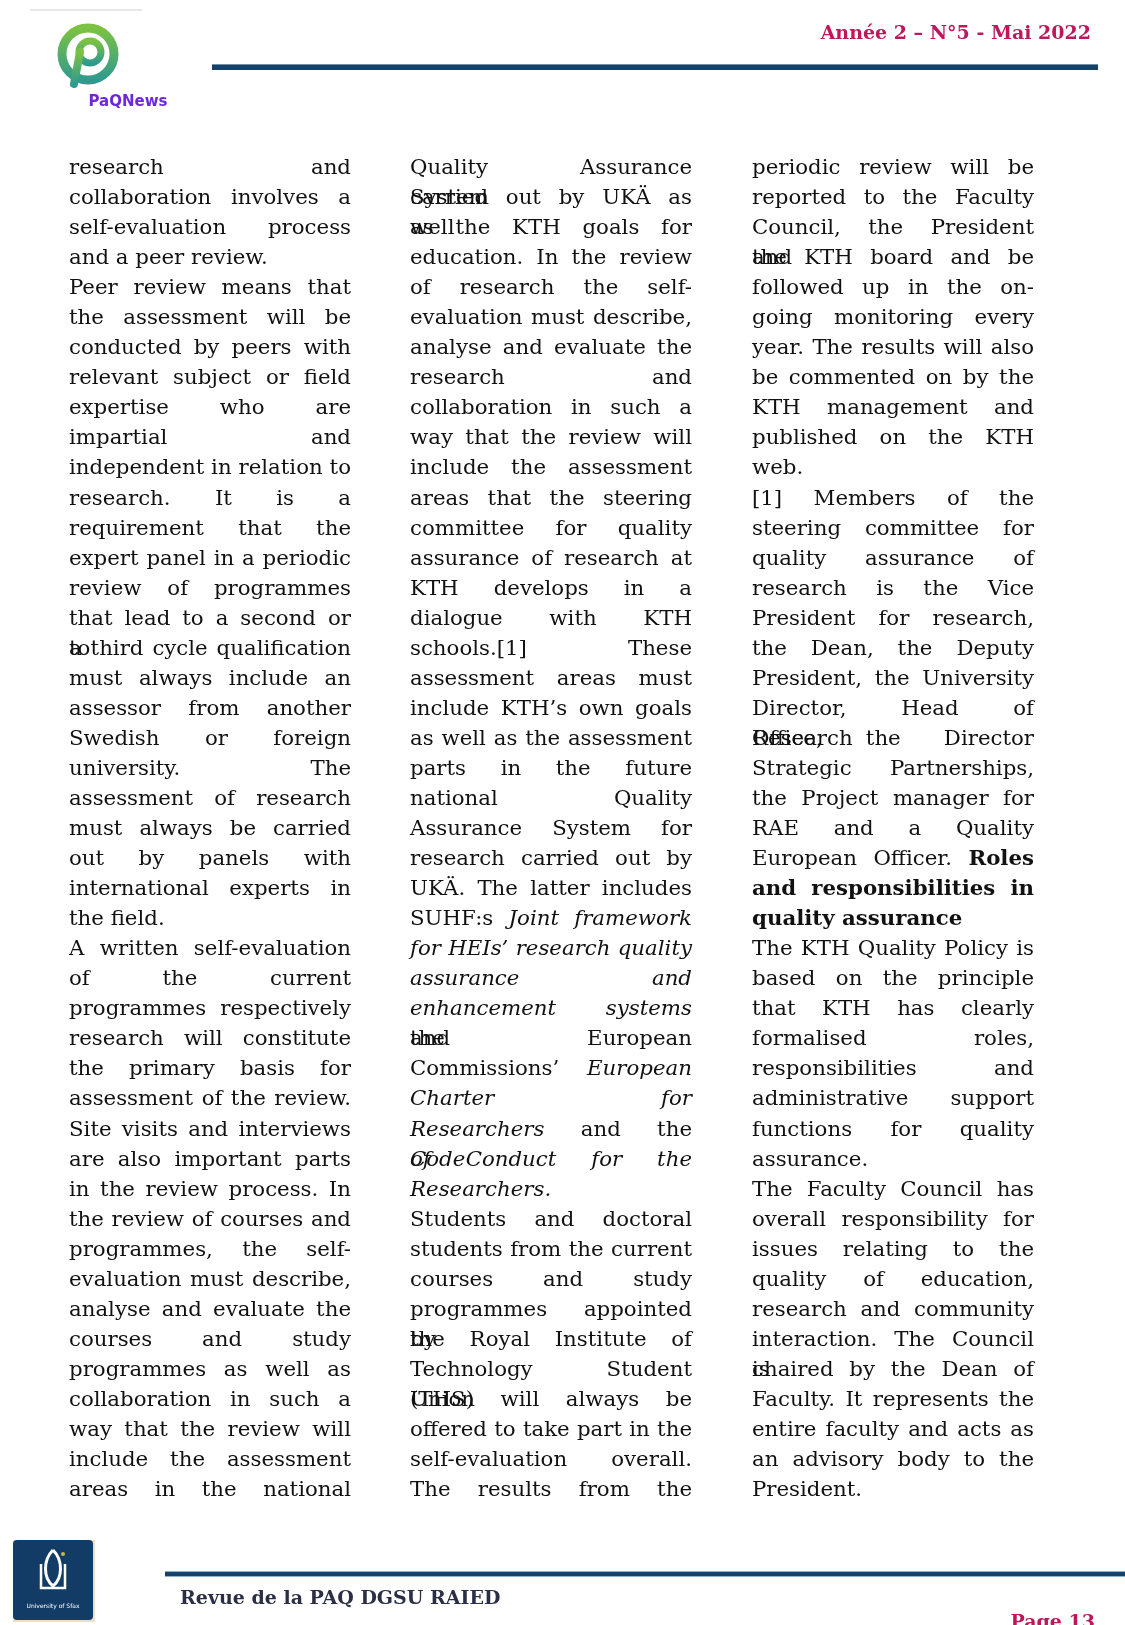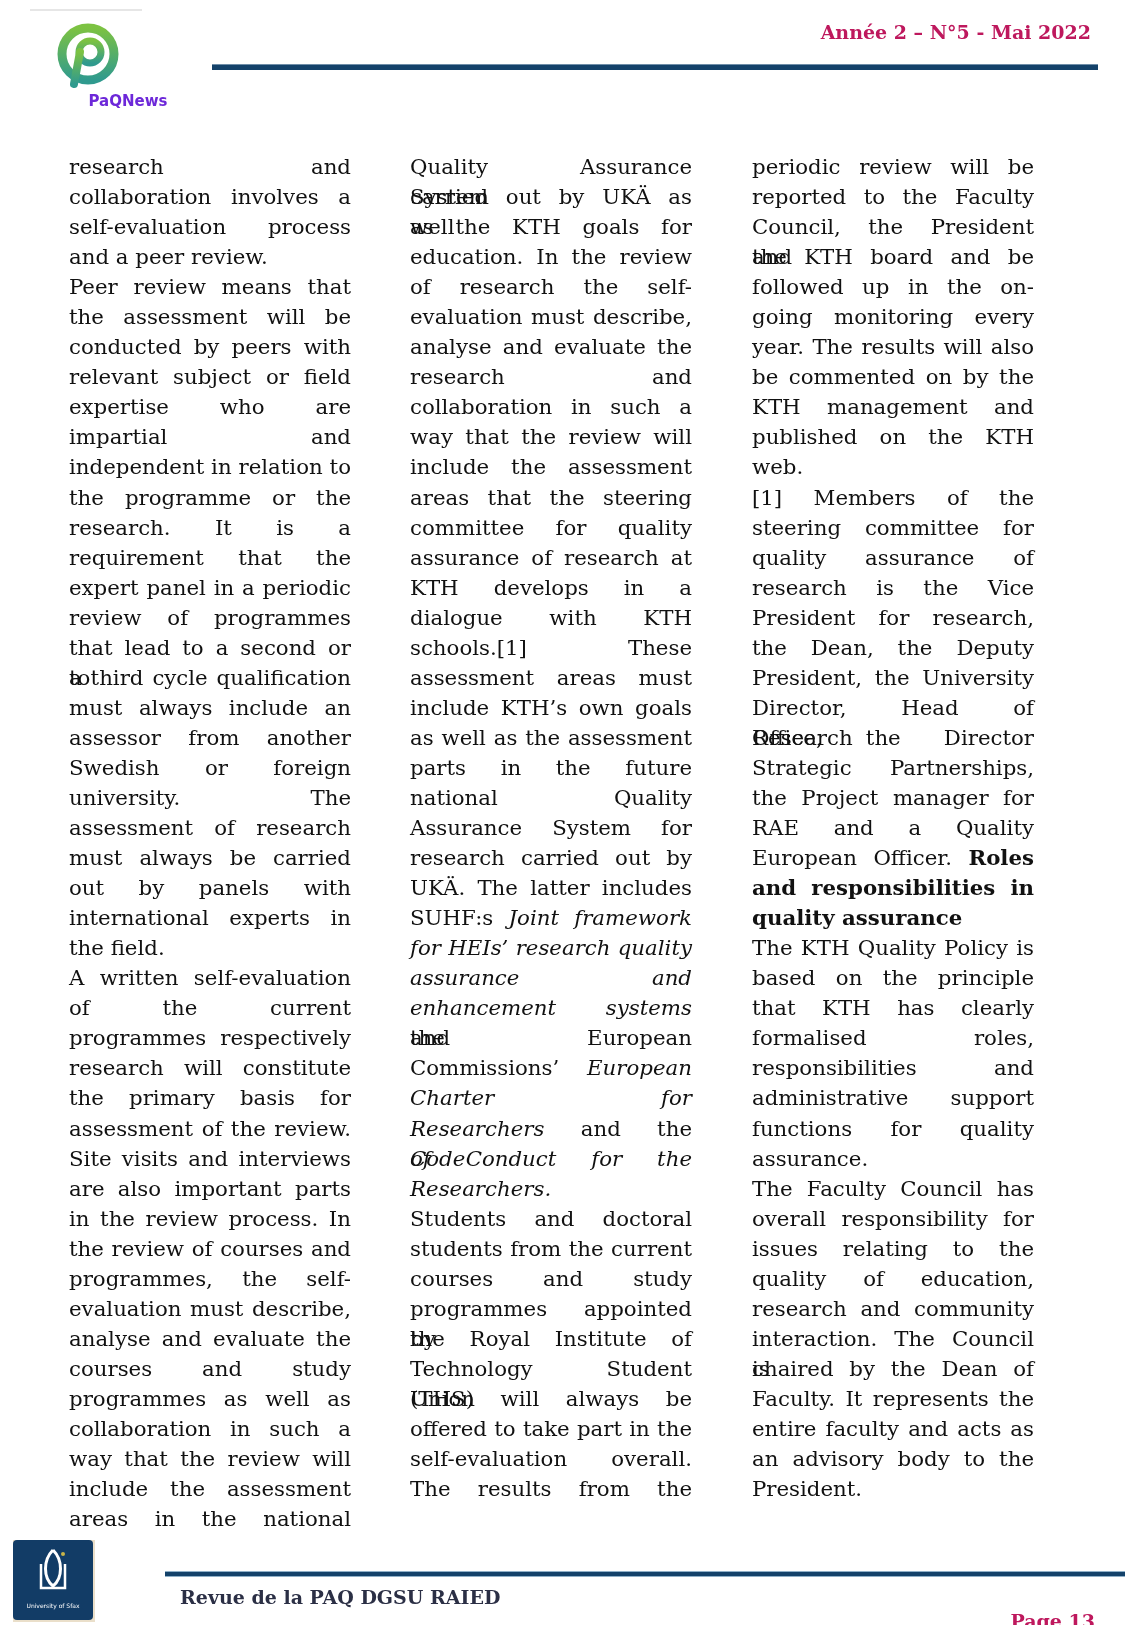--- a/index.html
+++ b/index.html
@@ -55,21 +55,20 @@
     <span class="line"><span>collaboration involves a</span></span>
     <span class="line"><span>self-evaluation process</span></span>
     <span class="line last"><span>and a peer review.</span></span>
     <span class="line"><span>Peer review means that</span></span>
     <span class="line"><span>the assessment will be</span></span>
     <span class="line"><span>conducted by peers with</span></span>
     <span class="line"><span>relevant subject or field</span></span>
     <span class="line"><span>expertise who are</span></span>
     <span class="line"><span>impartial and</span></span>
     <span class="line"><span>independent in relation to</span></span>
-    <span class="line"><span>the programme or the</span></span>
     <span class="line"><span>research. It is a</span></span>
     <span class="line"><span>requirement that the</span></span>
     <span class="line"><span>expert panel in a periodic</span></span>
     <span class="line"><span>review of programmes</span></span>
     <span class="line"><span>that lead to a second or to</span></span>
     <span class="line"><span>a third cycle qualification</span></span>
     <span class="line"><span>must always include an</span></span>
     <span class="line"><span>assessor from another</span></span>
     <span class="line"><span>Swedish or foreign</span></span>
     <span class="line"><span>university. The</span></span>

